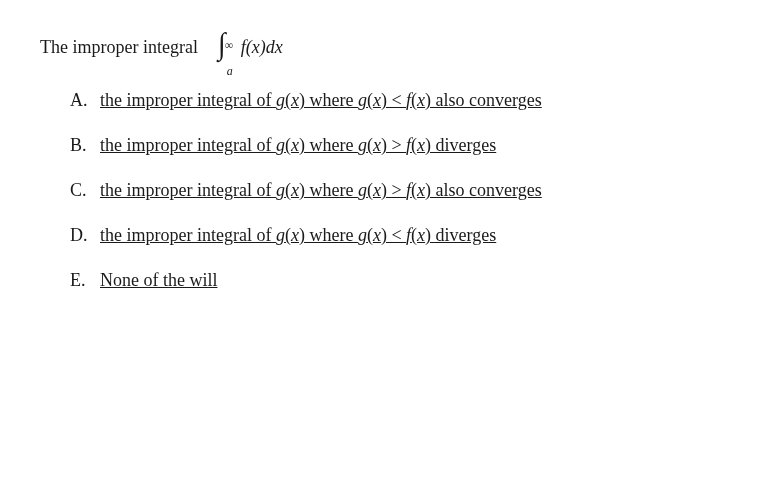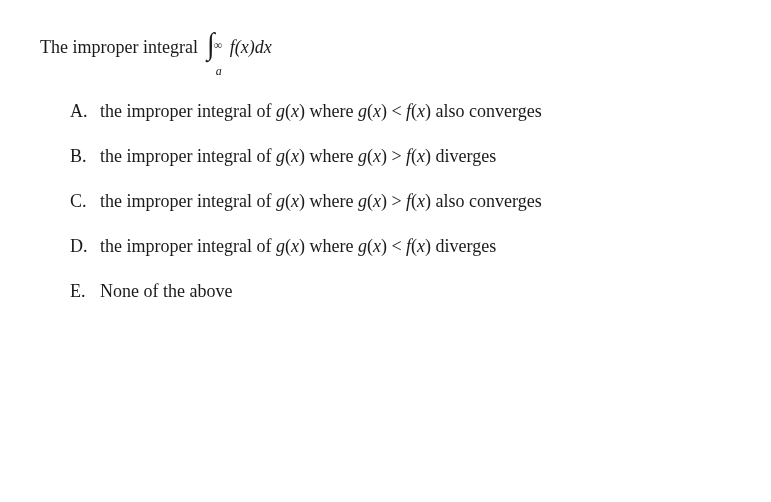--- a/index.html
+++ b/index.html
@@ -16,22 +16,23 @@
       font-size: 18px;
       color: #1a1a1a;
       padding: 30px 40px;
       overflow: hidden;
     }
 
     .question-header {
       display: flex;
       align-items: baseline;
       flex-wrap: wrap;
-      margin-bottom: 22px;
+      margin-bottom: 11px;
       line-height: 1.5;
+      gap: 11px;
     }
 
     .question-header-text {
       margin-right: 6px;
     }
 
     .math-inline {
       font-style: italic;
       display: inline-flex;
       align-items: baseline;
@@ -88,20 +89,21 @@
     }
 
     .option-label {
       min-width: 30px;
       font-weight: normal;
       flex-shrink: 0;
     }
 
     .option-text {
       flex: 1;
+      text-decoration: underline;
     }
   </style>
 </head>
 <body>
 
 <div>
 
   <div class="question-header">
     <span class="question-header-text">The improper integral</span>
     <span class="integral-expr">
@@ -140,19 +142,19 @@
     <li class="option-item">
       <span class="option-label">D.</span>
       <span class="option-text">
         the improper integral of <i>g</i>(<i>x</i>) where <i>g</i>(<i>x</i>) &lt; <i>f</i>(<i>x</i>) diverges
       </span>
     </li>
 
     <li class="option-item">
       <span class="option-label">E.</span>
       <span class="option-text">
-        None of the above
+        None of the will
       </span>
     </li>
 
   </ul>
 
 </div>
 
 </body></html>

